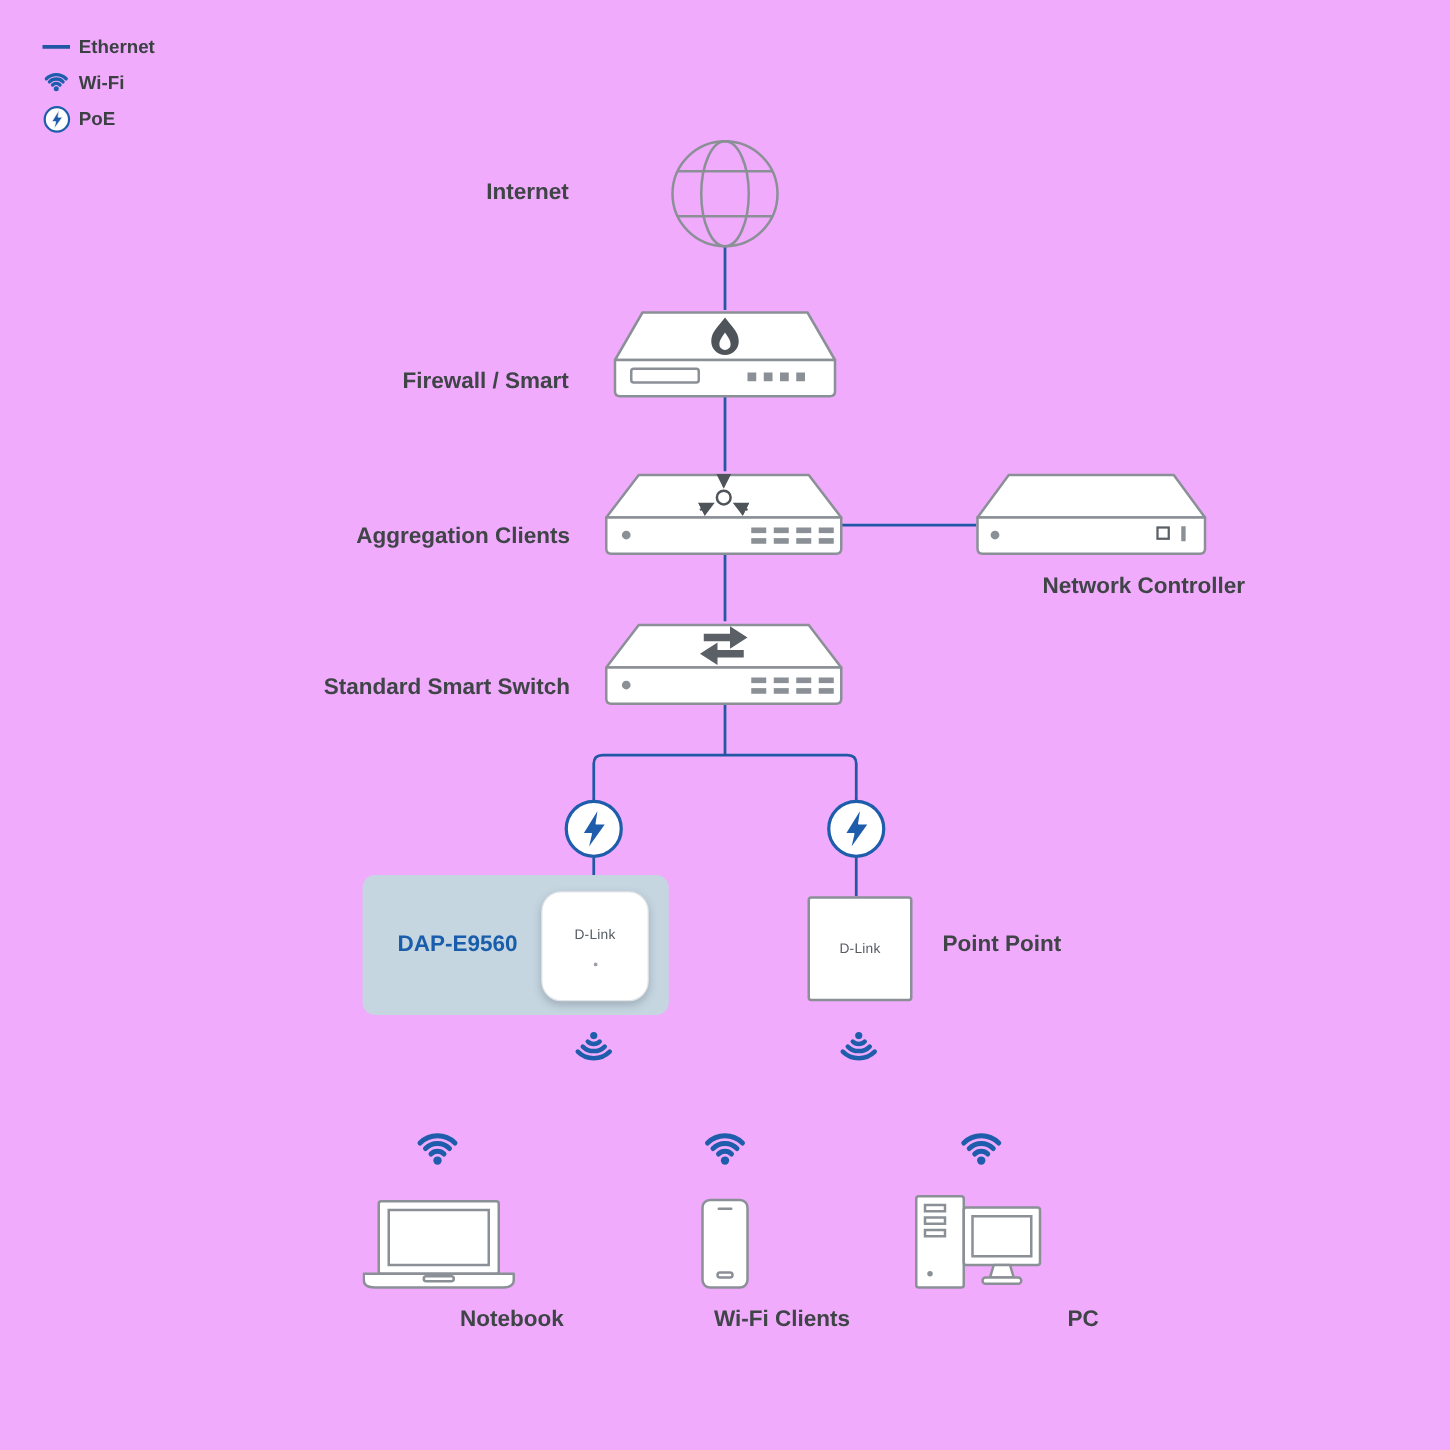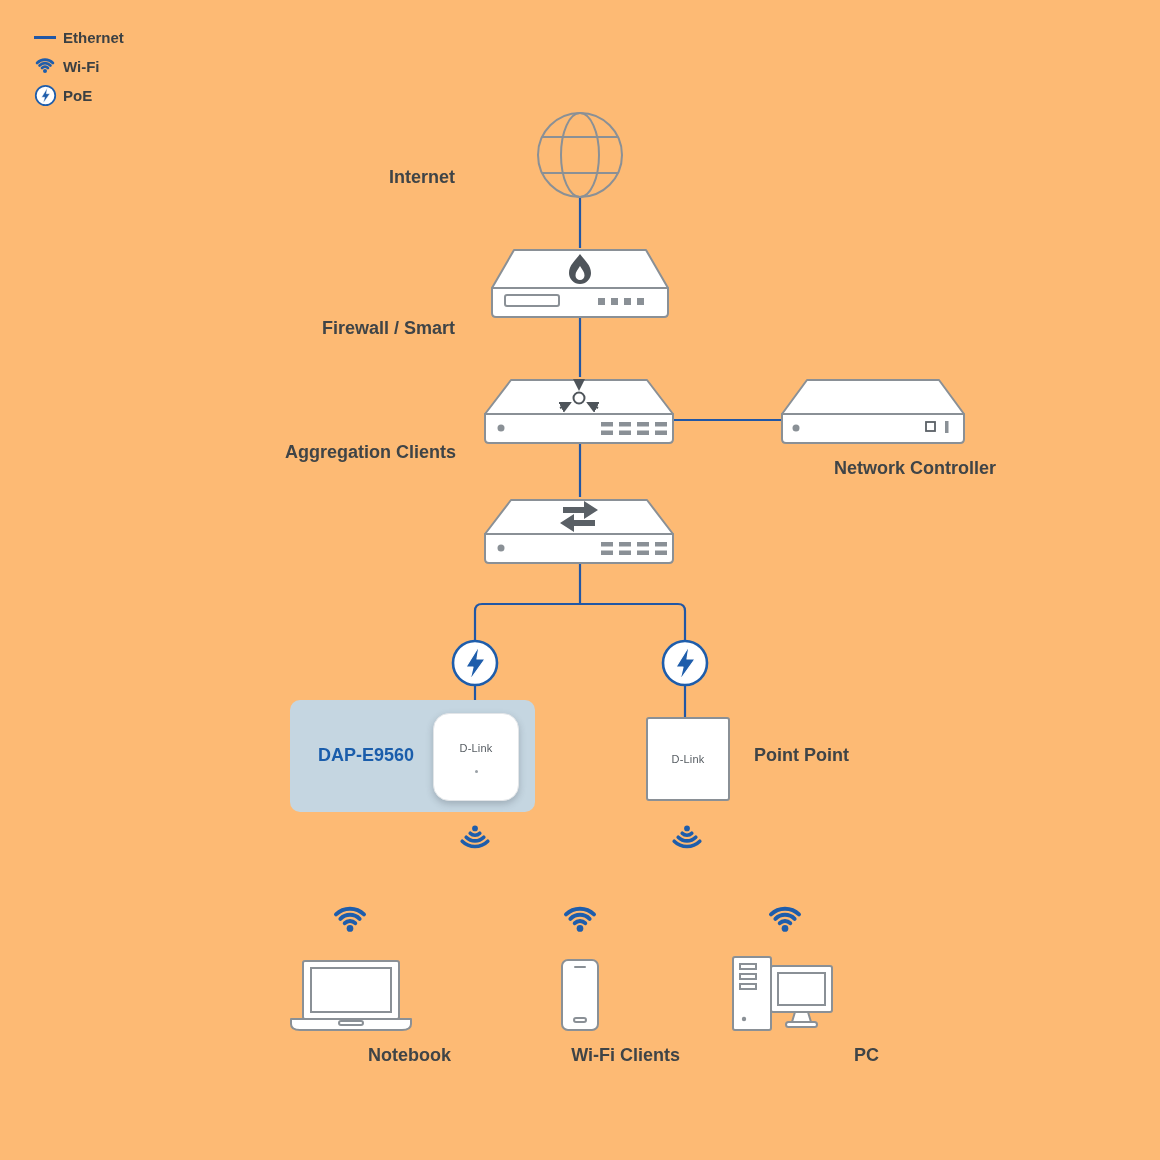--- a/index.html
+++ b/index.html
@@ -1,23 +1,23 @@
 <!DOCTYPE html>
 <html><head>
 <meta charset="utf-8">
 <style>
   html,body { margin:0; padding:0; background:#ffffff; }
   #canvas {
     position:relative; width:1160px; height:1160px;
-    background:#fdba74; overflow:hidden;
+    background:#f0abfc; overflow:hidden;
     font-family:"Liberation Sans", sans-serif;
   }
   .abs { position:absolute; }
   .label { font-size:18px; font-weight:700; color:#3f4447; line-height:20px; }
-  .label.right { text-align:right;margin-top:24px; }
+  .label.right { text-align:right; }
   .label.center { text-align:right; }
   .label.blue { color:#1a5dab;text-align:center; }
   .legend-text { font-size:15px; font-weight:700; color:#3b4043; line-height:16px; }
 
   
   .dev { fill:#ffffff; stroke:#8a9096; stroke-width:2; stroke-linejoin:round; }
   .dev-thin { fill:none; stroke:#8a9096; stroke-width:2; stroke-linecap:round; }
   .dev-fill { fill:#8a9096; stroke:none; }
   .dev-dark { fill:#4e545a; stroke:none; }
   .dev-dark-stroke { fill:#ffffff; stroke:#4e545a; stroke-width:2; }
@@ -128,20 +128,21 @@
 
   <svg class="abs" style="left:780px;top:377px" width="187" height="68" viewBox="0 0 187 68">
     <polygon class="dev" points="27,3 159,3 184,37 2,37"></polygon>
     <path class="dev" d="M2,37 H184 V62 Q184,66 180,66 H6 Q2,66 2,62 Z"></path>
     <circle class="dev-fill" cx="16" cy="51" r="3.5"></circle>
     <rect x="146" y="45" width="9" height="9" fill="none" stroke="#5a6066" stroke-width="1.8"></rect>
     <rect class="dev-fill" x="165" y="44" width="3.5" height="12"></rect>
   </svg>
   <div class="abs label center" style="left:756px;top:458px;width:240px">Network Controller</div>
 
+  <div class="abs label right" style="left:156px;top:539px;width:300px">Standard Smart Switch</div>
   <svg class="abs" style="left:483px;top:497px" width="194" height="68" viewBox="0 0 194 68">
     <polygon class="dev" points="28,3 164,3 190,37 2,37"></polygon>
     <path class="dev" d="M2,37 H190 V62 Q190,66 186,66 H6 Q2,66 2,62 Z"></path>
     <circle class="dev-fill" cx="18" cy="51" r="3.5"></circle>
     <g>
       <rect class="dev-fill" x="118" y="45" width="12" height="4.5"></rect>
       <rect class="dev-fill" x="136" y="45" width="12" height="4.5"></rect>
       <rect class="dev-fill" x="154" y="45" width="12" height="4.5"></rect>
       <rect class="dev-fill" x="172" y="45" width="12" height="4.5"></rect>
       <rect class="dev-fill" x="118" y="53.5" width="12" height="4.5"></rect>

